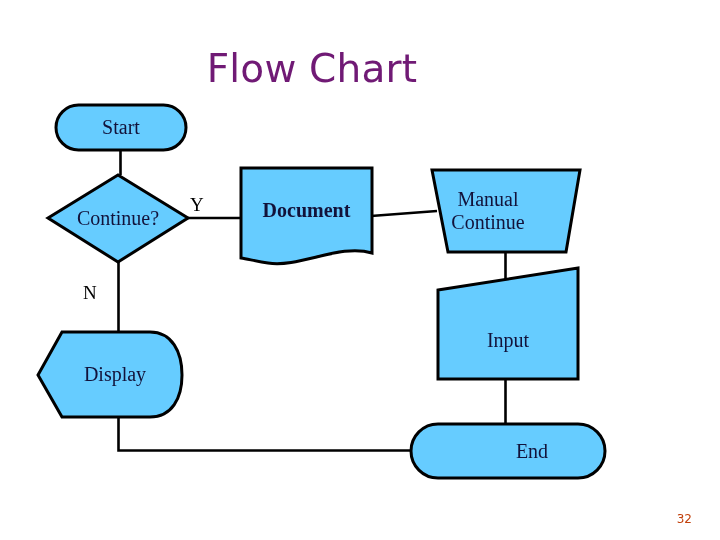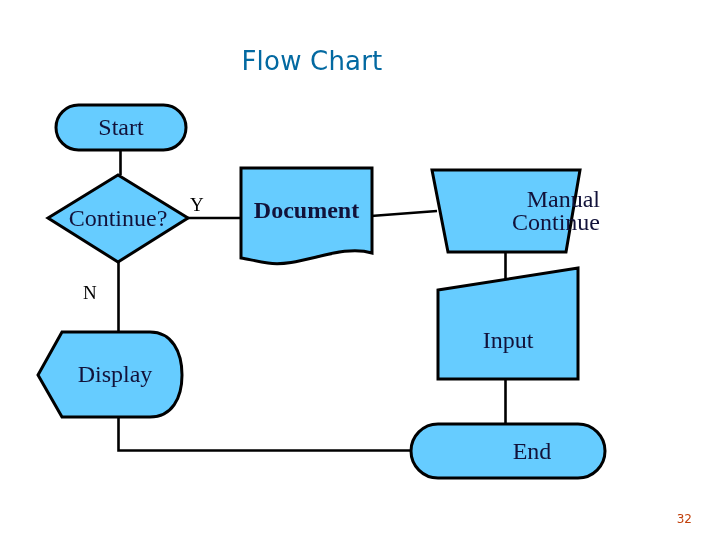--- a/index.html
+++ b/index.html
@@ -15,38 +15,38 @@
     overflow: hidden;
     font-family: "Liberation Serif", serif;
   }
   #title {
     position: absolute;
     left: 0;
     top: 46px;
     width: 624px;
     text-align: center;
     font-family: "DejaVu Sans", sans-serif;
-    font-size: 26px;
+    font-size: 39px;
     font-weight: 400;
-    color: #0369a1;
+    color: #701a75;
     letter-spacing: 0.2px;
   }
   #diagram {
     position: absolute;
     left: 0;
     top: 0;
     width: 720px;
     height: 540px;
   }
   .shape-label {
     position: absolute;
     text-align: center;
     color: #12123a;
     font-family: "Liberation Serif", serif;
-    font-size: 24px;
+    font-size: 20px;
     line-height: 23px;
     pointer-events: none;
   }
   .edge-label {
     position: absolute;
     color: #000000;
     font-family: "Liberation Serif", serif;
     font-size: 19px;
     line-height: 20px;
   }
@@ -92,21 +92,21 @@
 
     <rect x="411" y="424" width="194" height="54" rx="27" ry="27" fill="#66ccff" stroke="#000000" stroke-width="3"></rect>
   </svg>
 
   <div class="shape-label" style="left:56px; top:116px; width:130px;">Start</div>
 
   <div class="shape-label" style="left:48px; top:207px; width:140px;">Continue?</div>
 
   <div class="shape-label" style="left:241px; top:199px; width:131px;font-weight:bold;">Document</div>
 
-  <div class="shape-label" style="left:452px; top:188px; width:148px;text-align:right;">
+  <div class="shape-label" style="left:414px; top:188px; width:148px;">
     <span>Manual</span><br>
     <span>Continue</span>
   </div>
 
   <div class="shape-label" style="left:438px; top:329px; width:140px;">Input</div>
 
   <div class="shape-label" style="left:48px; top:363px; width:134px;">Display</div>
 
   <div class="shape-label" style="left:411px; top:440px; width:194px;padding-left:24px;">End</div>
 

